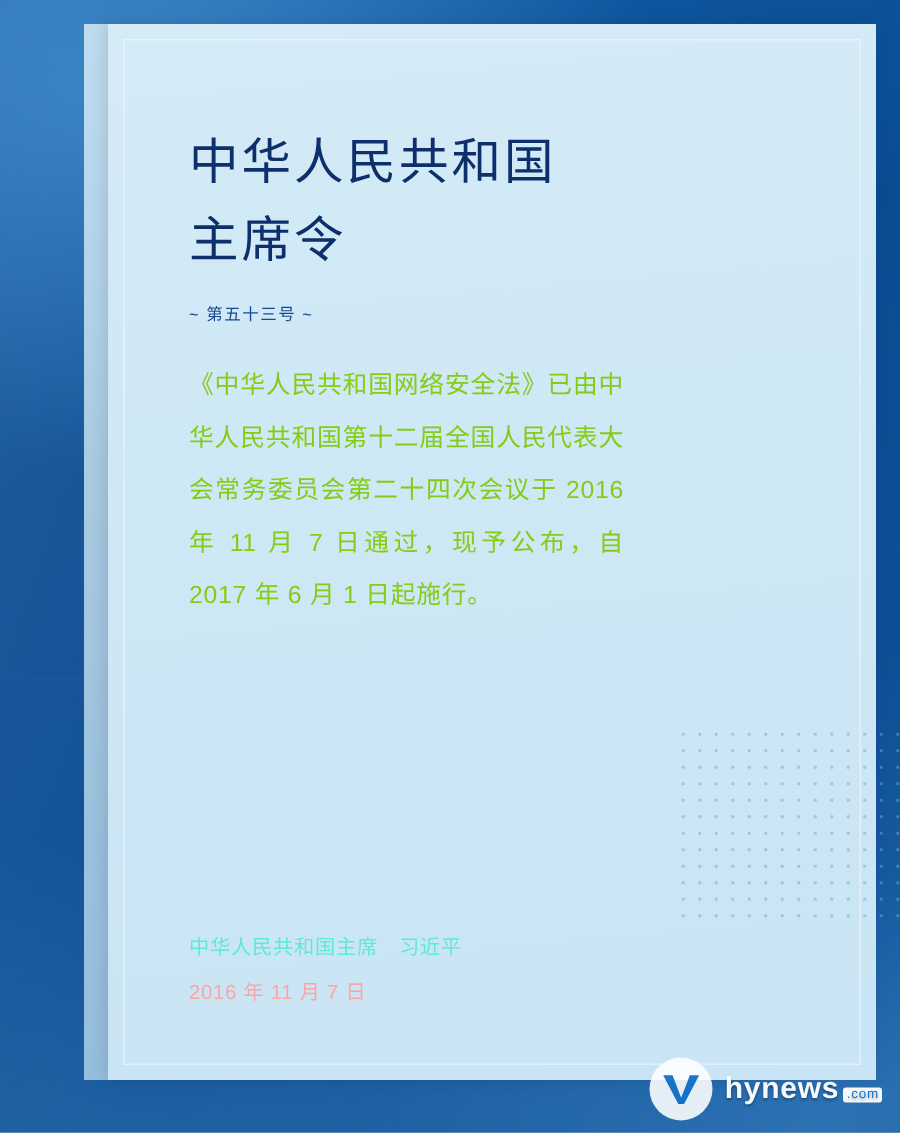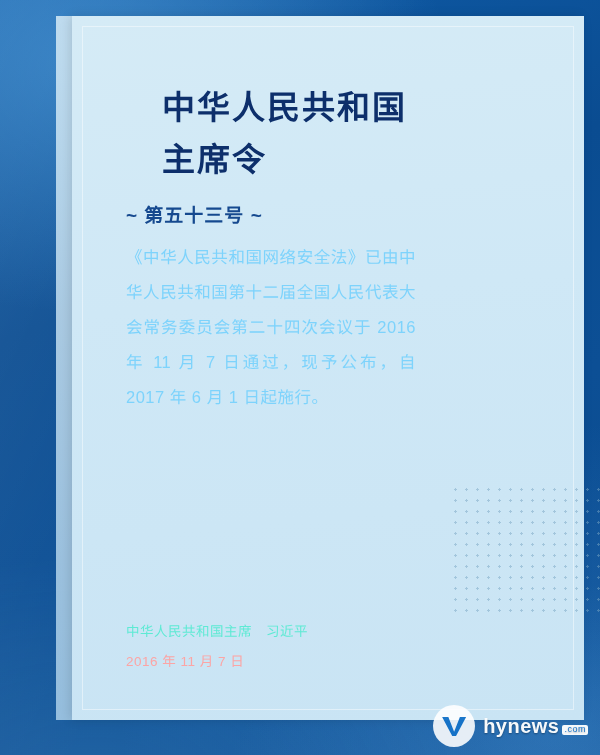--- a/index.html
+++ b/index.html
@@ -100,43 +100,41 @@
     height: 704px;
   }
 
   .title {
     position: absolute;
     top: 82px;
     left: 0;
     width: 360px;
     color: #0d2f6b;
     font-size: 33px;
-    font-weight: bold;
+    font-weight: normal;
     line-height: 52px;
     letter-spacing: 2px;
     white-space: pre-line;
-    margin-left: 36px;
   }
 
   .subtitle {
     position: absolute;
     top: 200px;
     left: 0;
     color: #15498f;
-    font-size: 19px;
+    font-size: 11px;
     letter-spacing: 1px;
-    font-weight: bold;
   }
 
   .body-text {
     position: absolute;
     top: 240px;
     left: 0;
     width: 290px;
-    color: #7dd3fc;
+    color: #84cc16;
     font-size: 16.5px;
     line-height: 35px;
     letter-spacing: 0.5px;
     text-align: justify;
   }
 
   .sign-name {
     position: absolute;
     top: 620px;
     left: 0;

